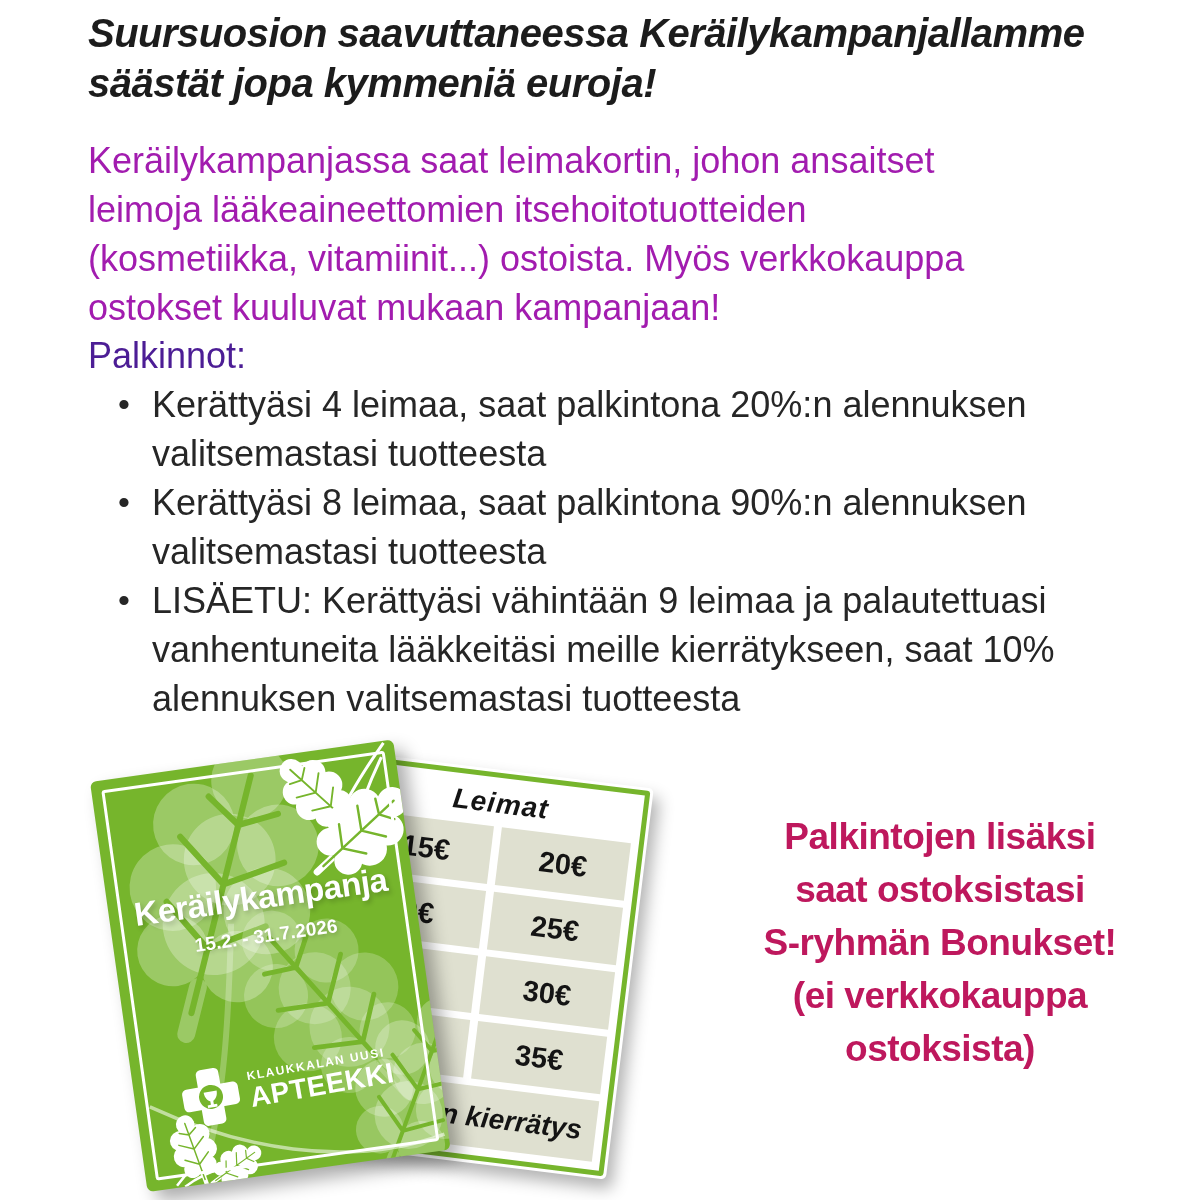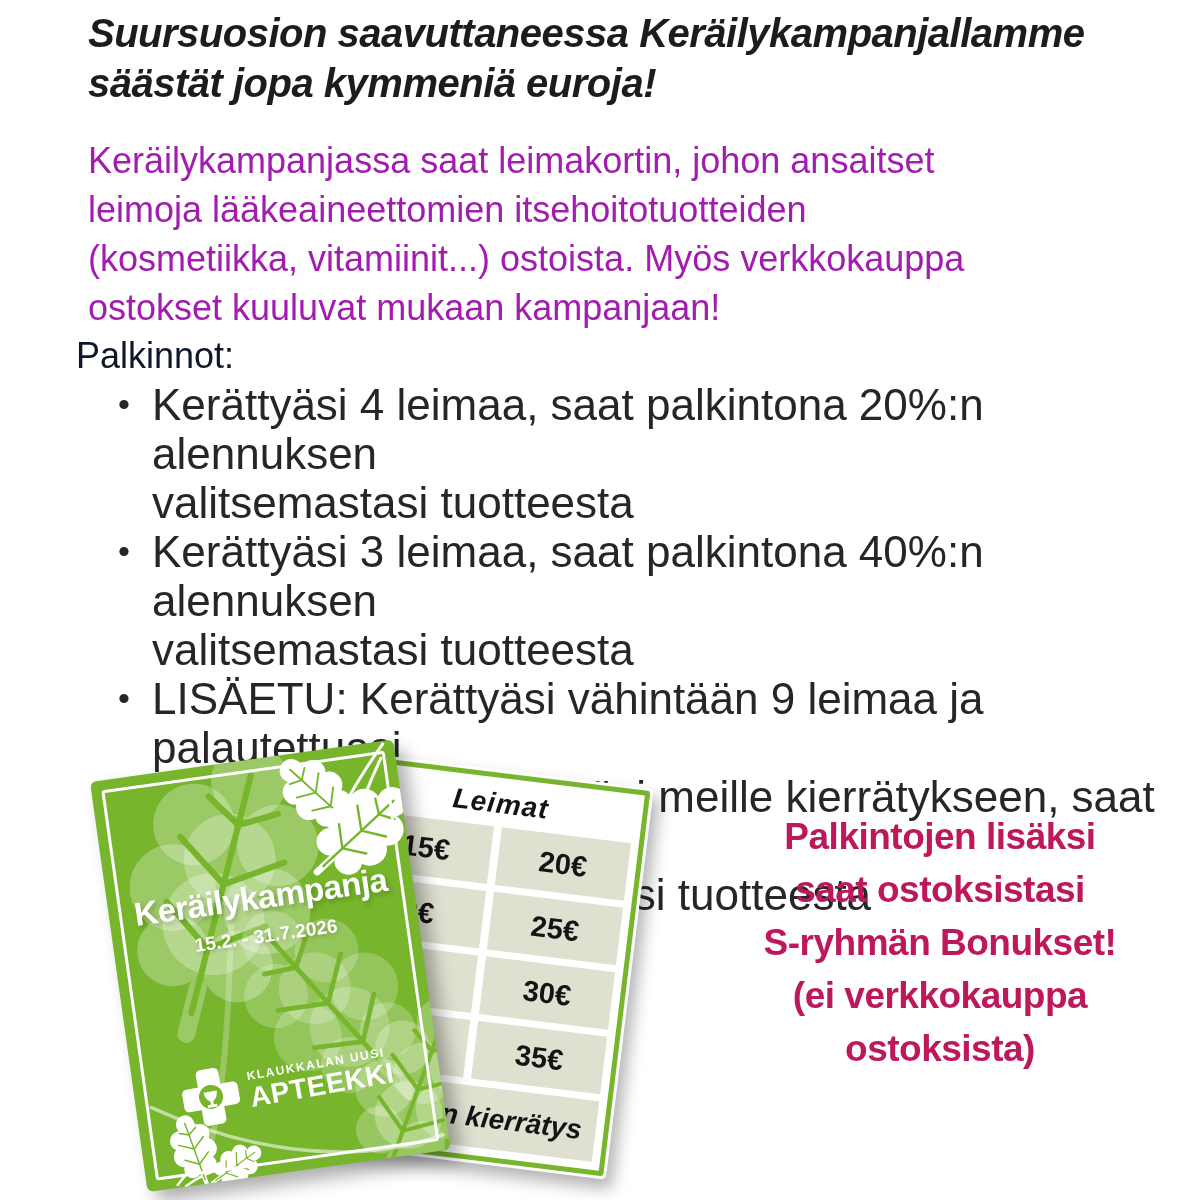--- a/index.html
+++ b/index.html
@@ -16,33 +16,33 @@
   .headline {
     position:absolute; left:88px; top:8px;
     font-size:40px; line-height:50px; font-weight:bold; font-style:italic;
     color:#1c1c1c; letter-spacing:-0.5px;
   }
   .intro {
     position:absolute; left:88px; top:124px;
     font-size:36px; line-height:49px; color:#a21caf;margin-top:12px;
   }
   .rewards-title {
-    position:absolute; left:76px; top:333px;
-    font-size:36px; line-height:46px; color:#0f172a;
+    position:absolute; left:88px; top:333px;
+    font-size:36px; line-height:46px; color:#4c1d95;
   }
   .rewards-list {
     position:absolute; left:118px; top:380px;
     list-style:none;
   }
   .rewards-list li { display:flex; align-items:flex-start; }
   .bullet-dot {
     width:34px; flex:0 0 34px;
     font-size:34px; line-height:49px; color:#262626;
   }
-  .reward-text { font-size:44px; line-height:49px; color:#262626; }
+  .reward-text { font-size:36px; line-height:49px; color:#262626; }
 
   
   .bottom { position:absolute; left:0; top:0; width:1200px; height:1200px; pointer-events:none; }
 
   
   .stamp-card {
     position:absolute; left:356px; top:752px; width:300px; height:394px;
     background:#ffffff; border-radius:5px; padding:3px;
     transform:rotate(7deg); transform-origin:top left;
     box-shadow:7px 9px 16px rgba(0,0,0,0.30);
@@ -133,21 +133,21 @@
   <p class="rewards-title">Palkinnot:</p>
 
   <ul class="rewards-list">
     <li>
       <span class="bullet-dot">•</span>
       <span class="reward-text multiline">Kerättyäsi 4 leimaa, saat palkintona 20%:n alennuksen
 valitsemastasi tuotteesta</span>
     </li>
     <li>
       <span class="bullet-dot">•</span>
-      <span class="reward-text multiline">Kerättyäsi 3 leimaa, saat palkintona 40%:n alennuksen
+      <span class="reward-text multiline">Kerättyäsi 8 leimaa, saat palkintona 90%:n alennuksen
 valitsemastasi tuotteesta</span>
     </li>
     <li>
       <span class="bullet-dot">•</span>
       <span class="reward-text multiline">LISÄETU: Kerättyäsi vähintään 9 leimaa ja palautettuasi
 vanhentuneita lääkkeitäsi meille kierrätykseen, saat 10%
 alennuksen valitsemastasi tuotteesta</span>
     </li>
   </ul>
 

